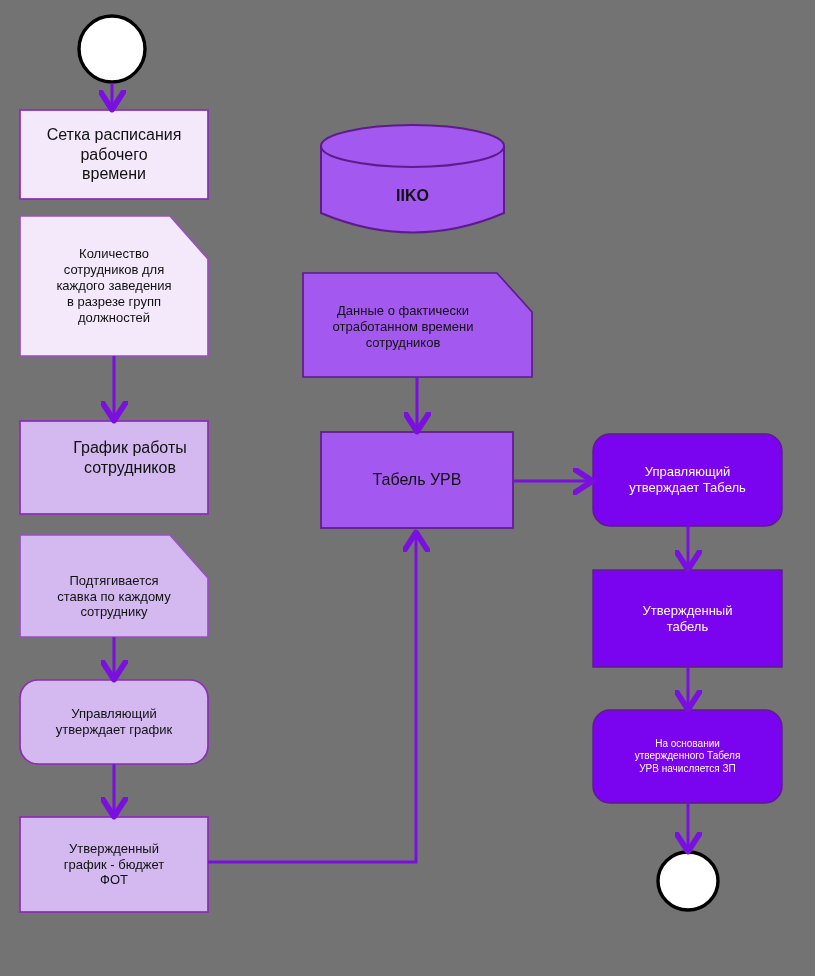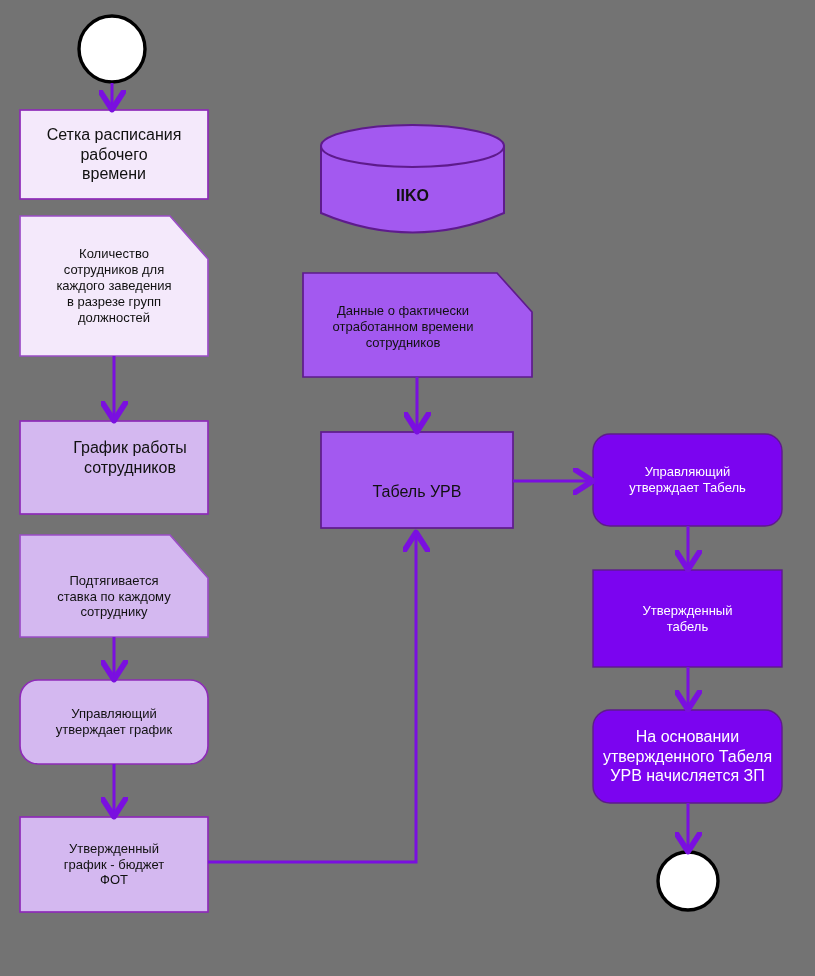--- a/index.html
+++ b/index.html
@@ -33,21 +33,21 @@
     text-align: center;
     line-height: 1.22;
     white-space: pre-line;
     box-sizing: border-box;
     pointer-events: none;
   }
   .lbl-dark  { color: #111111; }
   .lbl-light { color: #ffffff; }
   .fs-15 { font-size: 13px; }
   .fs-16 { font-size: 16px; }
-  .fs-14 { font-size: 16px; }
+  .fs-14 { font-size: 10px; }
   .hit {
     position: absolute;
     background: transparent;
   }
 </style>
 </head>
 <body>
 
 <div id="canvas">
 
@@ -133,21 +133,21 @@
   <div class="node-label lbl-dark fs-15" style="left:20px; top:817px; width:188px; height:95px; padding:0 6px;">Утвержденный
 график - бюджет
 ФОТ</div>
 
   <div class="node-label lbl-dark fs-16" style="left:321px; top:160px; width:183px; height:72px; font-weight:600;">IIKO</div>
 
   <div class="node-label lbl-dark fs-15" style="left:303px; top:277px; width:200px; height:100px; padding:0 6px;">Данные о фактически
 отработанном времени
 сотрудников</div>
 
-  <div class="node-label lbl-dark fs-16" style="left:321px; top:432px; width:192px; height:96px;margin-top:12px;">Табель УРВ</div>
+  <div class="node-label lbl-dark fs-16" style="left:321px; top:432px; width:192px; height:96px;">Табель УРВ</div>
 
   <div class="node-label lbl-light fs-15" style="left:593px; top:434px; width:189px; height:92px; padding:0 6px;">Управляющий
 утверждает Табель</div>
 
   <div class="node-label lbl-light fs-15" style="left:593px; top:570px; width:189px; height:97px; padding:0 6px;">Утвержденный
 табель</div>
 
   <div class="node-label lbl-light fs-14" style="left:593px; top:710px; width:189px; height:93px; padding:0 4px;">На основании
 утвержденного Табеля
 УРВ начисляется ЗП</div>

